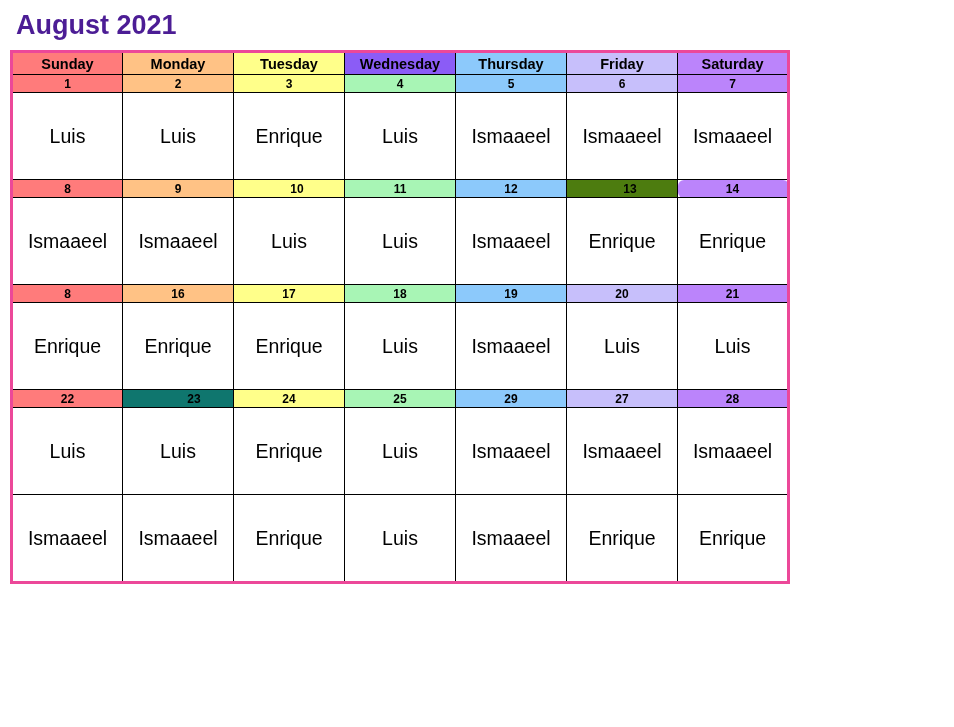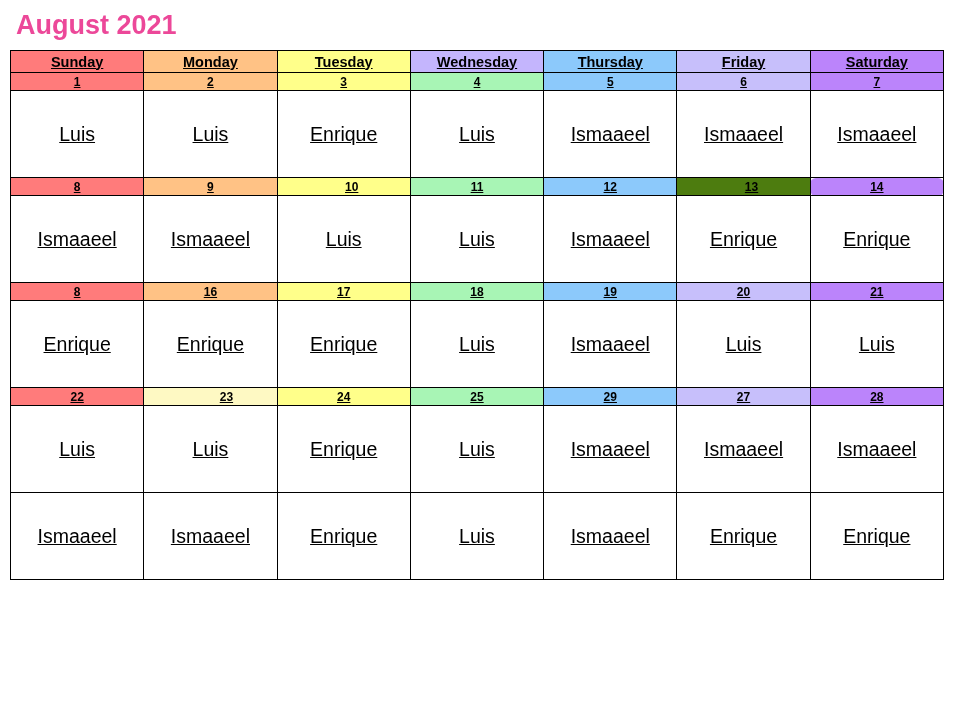--- a/index.html
+++ b/index.html
@@ -20,28 +20,27 @@
     height: 727px;
     box-sizing: border-box;
     padding: 8px 10px 0 10px;
   }
   #title {
     font-size: 27px;
     font-weight: bold;
     letter-spacing: 0px;
     line-height: 34px;
     margin: 0 0 8px 6px;
-    color: #ec4899;
+    color: #4c1d95;
   }
   table.calendar {
     border-collapse: collapse;
     table-layout: fixed;
-    width: 934px;
-    border: 1px solid #ec4899;
-    text-decoration: underline;
+    width: 780px;
+    border: 3px solid #ec4899;
   }
   table.calendar th, table.calendar td {
     border: 1px solid #000000;
     padding: 0;
     margin: 0;
   }
   th.dow {
     height: 21px;
     font-size: 14.5px;
     font-weight: bold;
@@ -78,21 +77,21 @@
 <body>
 
 <div id="page">
   <h1 id="title">August 2021</h1>
   <table class="calendar">
     <thead>
       <tr id="dow-row">
           <th class="dow" style="background: rgb(255, 123, 123);">Sunday</th>
           <th class="dow" style="background: rgb(255, 194, 133);">Monday</th>
           <th class="dow" style="background: rgb(255, 255, 138);">Tuesday</th>
-          <th class="dow" style="background: #c4b5fd;">Wednesday</th>
+          <th class="dow" style="background: #8b5cf6;">Wednesday</th>
           <th class="dow" style="background: rgb(140, 201, 251);">Thursday</th>
           <th class="dow" style="background: rgb(199, 191, 251);">Friday</th>
           <th class="dow" style="background: rgb(187, 132, 251);">Saturday</th>
         </tr>
     </thead>
     <tbody id="cal-body">
         <tr>
           <td class="daynum" style="background: rgb(255, 123, 123);">1</td>
           <td class="daynum" style="background: rgb(255, 194, 133);">2</td>
           <td class="daynum" style="background: rgb(255, 255, 138);">3</td>
@@ -183,21 +182,21 @@
           </td>
           <td class="event">
             <span class="evt-text">Luis</span>
           </td>
           <td class="event">
             <span class="evt-text">Luis</span>
           </td>
         </tr>
         <tr>
           <td class="daynum" style="background: rgb(255, 123, 123);">22</td>
-          <td class="daynum" style="background: #fef9c3; padding-left: 32px;">23</td>
+          <td class="daynum" style="background: #0f766e; padding-left: 32px;">23</td>
           <td class="daynum" style="background: rgb(255, 255, 138);">24</td>
           <td class="daynum" style="background: rgb(168, 245, 181);">25</td>
           <td class="daynum" style="background: rgb(140, 201, 251);">29</td>
           <td class="daynum" style="background: rgb(199, 191, 251);">27</td>
           <td class="daynum" style="background: rgb(187, 132, 251);">28</td>
         </tr>
         <tr>
           <td class="event">
             <span class="evt-text">Luis</span>
           </td>

